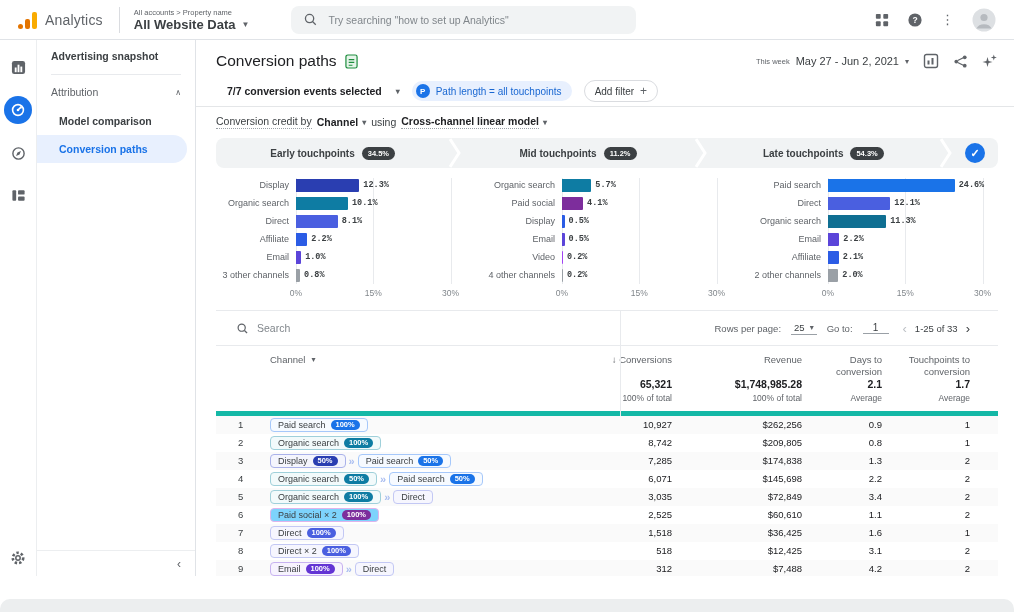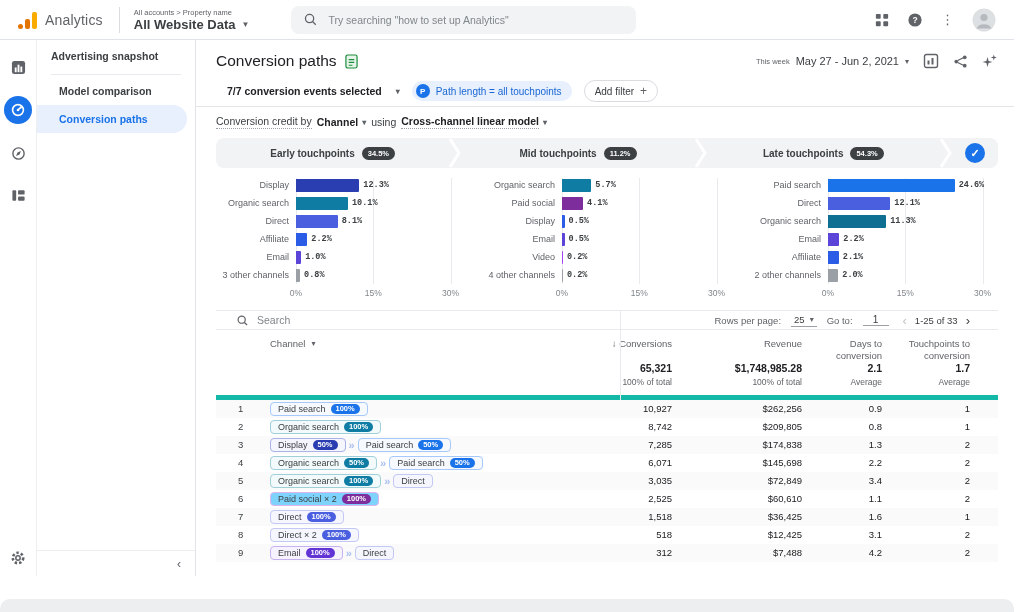--- a/index.html
+++ b/index.html
@@ -80,21 +80,21 @@
   .bar-row { height:18px; display:flex; align-items:center; position:relative; z-index:1; }
   .bar { height:13px; border-radius:0 1px 1px 0; }
   .bar-val { font-size:8.5px; font-weight:bold; color:#3c4043; margin-left:4px; white-space:nowrap;font-family:Liberation Mono, monospace; }
   .axis-row { position:relative; height:14px; margin-top:2px; }
   .tick { position:absolute; top:2px; transform:translateX(-50%); font-size:8.5px; color:#80868b; }
 
   
   .table-wrap { margin-top:4px; }
   .table-top { position:relative; }
   .col-divider { position:absolute; left:404px; top:0; bottom:0; width:1px; background:#e8eaed; }
-  .t-toolbar { display:flex; align-items:center; height:20px; border-top:1px solid #e8eaed; border-bottom:1px solid #e8eaed; padding:0 28px 0 20px; }
+  .t-toolbar { display:flex; align-items:center; height:36px; border-top:1px solid #e8eaed; border-bottom:1px solid #e8eaed; padding:0 28px 0 20px; }
   .t-search { display:flex; align-items:center; gap:8px; width:360px; }
   .t-search input { border:0; outline:none; font-size:10.5px; color:#3c4043; width:200px; font-family:inherit; }
   .t-search input::placeholder { color:#80868b; }
   .t-controls { margin-left:auto; display:flex; align-items:center; gap:10px; font-size:9.5px; color:#5f6368; }
   .rpp-value { border-bottom:1px solid #9aa0a6; padding:1px 3px; color:#3c4043; display:flex; gap:5px; align-items:center; cursor:pointer; }
   .goto-input { width:26px; border:0; border-bottom:1px solid #9aa0a6; outline:none; text-align:center; font-size:10px; color:#3c4043; font-family:inherit; }
   .pag { display:flex; align-items:center; gap:8px; margin-left:4px; }
   .pag-chev { font-size:13px; color:#bdc1c6; cursor:pointer; }
   .pag-chev.on { color:#3c4043; }
   .pag-range { color:#3c4043; font-size:9.5px; }
@@ -207,20 +207,24 @@
       <svg width="16" height="16" viewBox="0 0 16 16">
           <circle cx="8" cy="8" r="5.2" fill="none" stroke="#5f6368" stroke-width="2.6" stroke-dasharray="2.4 2.05"></circle>
           <circle cx="8" cy="8" r="2.2" fill="none" stroke="#5f6368" stroke-width="1.5"></circle>
         </svg>
     </span>
   </div>
 
   <div class="sidebar">
     <div class="side-item">Advertising snapshot</div>
     <div class="side-divider"></div>
+    <div class="side-section">
+      <span>Attribution</span>
+      <span class="caret">∧</span>
+    </div>
     <div class="side-sub">Model comparison</div>
     <div class="side-sub active">Conversion paths</div>
     <div class="side-foot">
         <span>‹</span>
       </div>
   </div>
 
   <div class="main">
     <div class="page-head">
       <div class="page-title">

